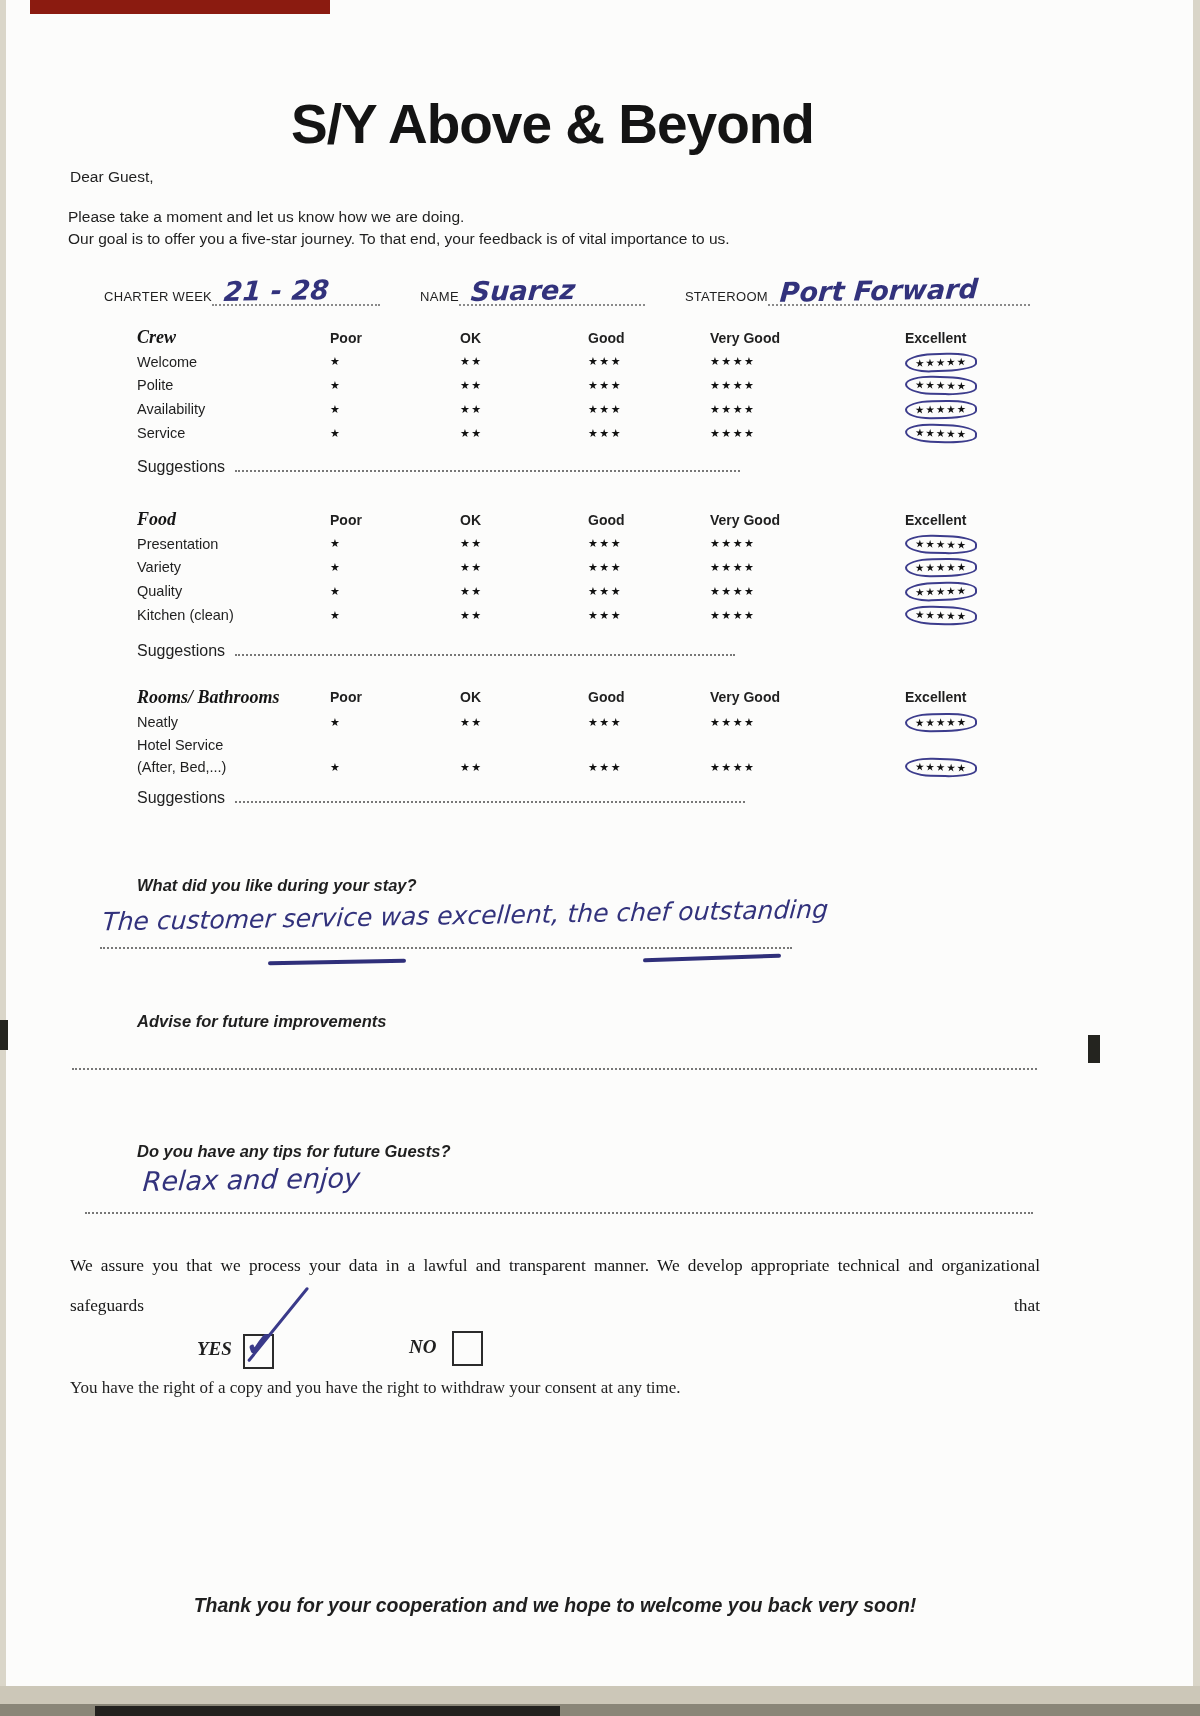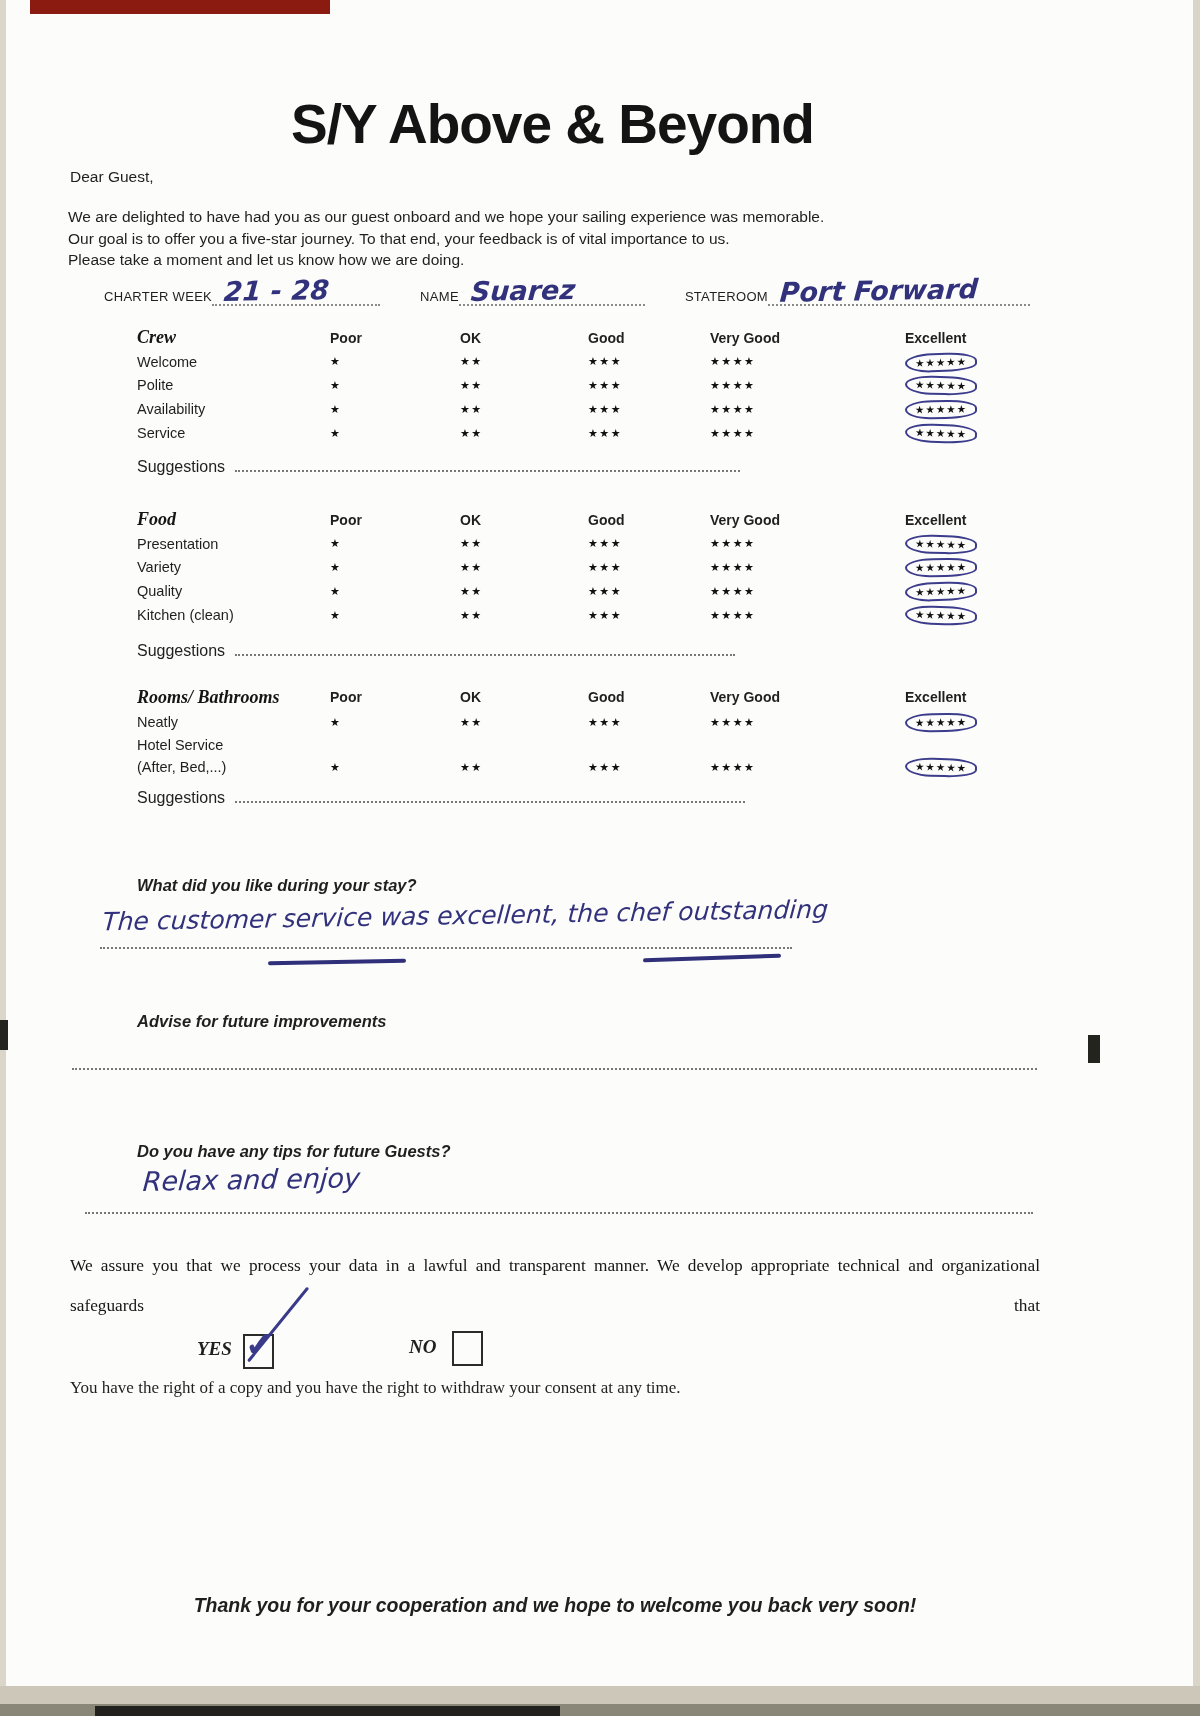--- a/index.html
+++ b/index.html
@@ -77,23 +77,22 @@
 
   <div class="abs edge-left"></div>
   <div class="abs edge-right"></div>
   <div class="abs topbar"></div>
   <div class="abs tab-l"></div>
   <div class="abs tab-r"></div>
 
   <div class="abs title">S/Y Above &amp; Beyond</div>
   <div class="abs salutation">Dear Guest,</div>
   <div class="abs intro">
-    <div>We are delighted to have had you as our guest onboard and we hope your sailing experience was memorable.</div>
+    <div>Please take a moment and let us know how we are doing.</div>
     <div>Our goal is to offer you a five-star journey. To that end, your feedback is of vital importance to us.</div>
-    <div>Please take a moment and let us know how we are doing.</div>
   </div>
 
   <div class="abs charter">
     <span class="lbl">CHARTER WEEK</span>
     <span class="fill f1">
         <span class="hw">21 - 28</span>
       </span>
     <span class="lbl">NAME</span>
     <span class="fill f2">
         <span class="hw">Suarez</span>

